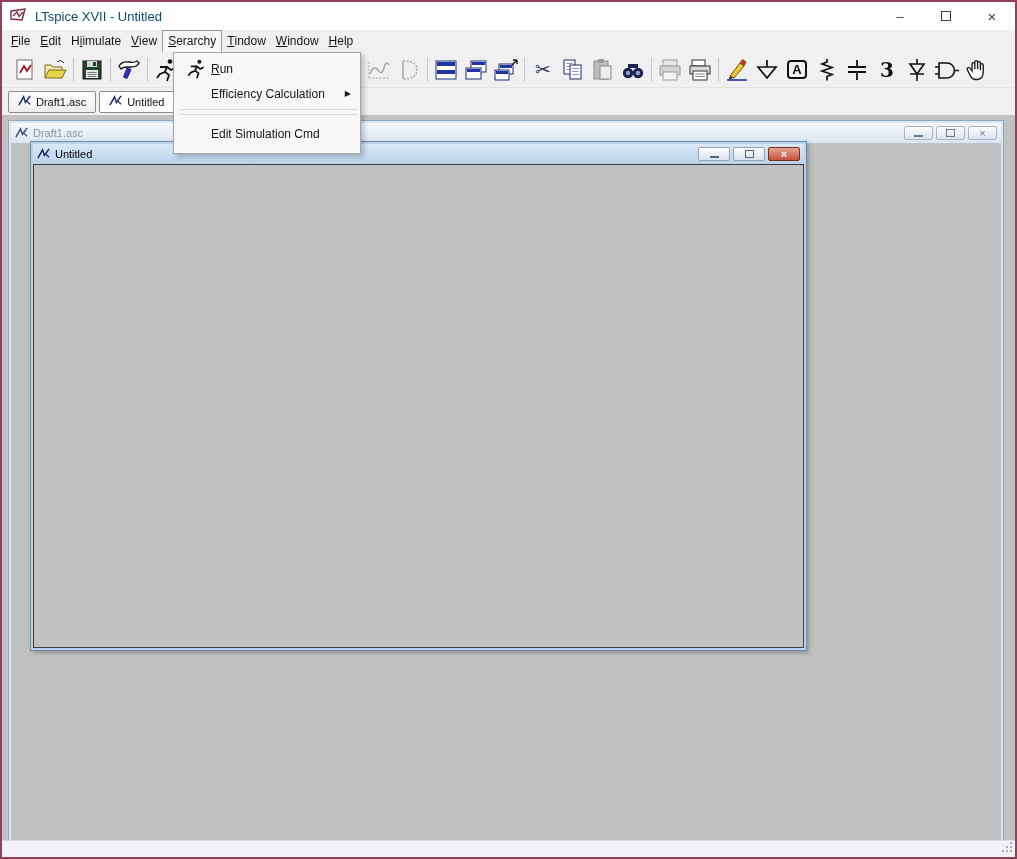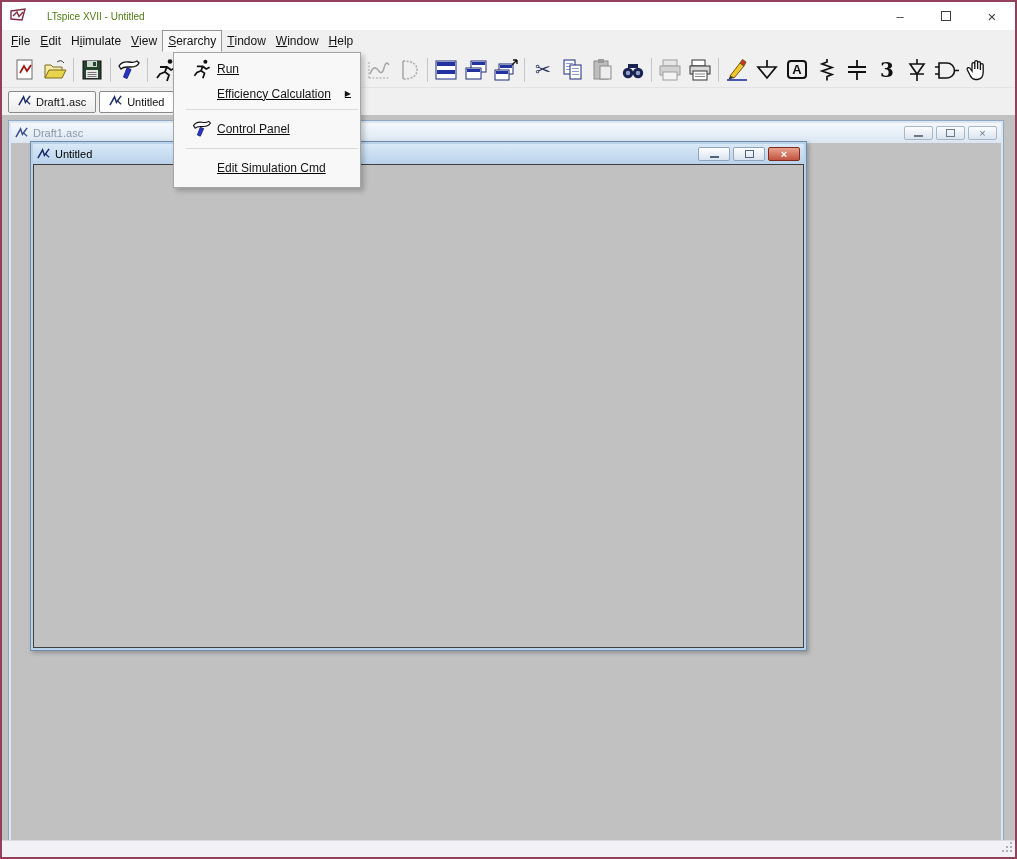--- a/index.html
+++ b/index.html
@@ -9,21 +9,21 @@
   .screen{
     width:1017px; height:859px;
     border:2px solid #93405c;
     display:flex; flex-direction:column;
     position:relative; background:#fff; overflow:hidden;
   }
 
   
   .titlebar{ height:28px; background:#fff; display:flex; align-items:center; }
   .app-icon{ margin-left:7px; display:flex; }
-  .title-text{ font-size:10px; color:#4d7c0f; margin-left:20px; }
+  .title-text{ font-size:13px; color:#0c4a6e; margin-left:8px; }
   .tb-controls{ margin-left:auto; display:flex; height:100%; }
   .tb-btn{ width:46px; display:flex; align-items:center; justify-content:center; color:#3c3c3c; font-size:13px; }
   .g-max{ width:10px; height:10px; border:1px solid #3c3c3c; }
   .tb-btn.close{ font-size:15px; }
 
   
   .menubar{ height:22px; background:#f0f0f0; display:flex; align-items:stretch; padding-left:4px; font-size:12px; color:#141414; }
   .mb-item{ padding:0 5px; display:flex; align-items:center; white-space:pre; }
   .mb-item.open{ background:#f8f8f8; border:1px solid #979797; border-bottom:1px solid #f8f8f8; }
   u{ text-decoration:underline; }
@@ -61,21 +61,21 @@
   .wbtn{ width:32px; height:14px; border:1px solid #93a5ba; border-radius:2px; background:linear-gradient(#fdfefe,#d9e3ef); display:flex; align-items:center; justify-content:center; color:#51637a; font-size:11px; line-height:1; }
   .win-outer .wbtn{ border-color:#a9b6c6; color:#6a7888; width:29px; }
   .wbtn.close-red{ background:linear-gradient(#e9a18f,#c35340); border-color:#7e2a1c; color:#fff; font-weight:bold; }
   .g-minbar{ width:9px; height:2px; background:currentColor; margin-top:6px; }
   .g-restore{ width:9px; height:8px; border:1px solid currentColor; background:transparent; }
 
   .win-body{ flex:1; background:#c1c1c1; }
   .win-inner .win-body{ border:1px solid #3f3f3f; }
 
   
-  .dropdown{ position:absolute; left:171px; top:50px; width:188px; background:#f8f8f8; border:1px solid #a5a5a5; box-shadow:3px 3px 5px rgba(0,0,0,.22); z-index:50; padding:2px 0 4px 10px; font-size:12px;text-decoration:underline; }
+  .dropdown{ position:absolute; left:171px; top:50px; width:188px; background:#f8f8f8; border:1px solid #a5a5a5; box-shadow:3px 3px 5px rgba(0,0,0,.22); z-index:50; padding:2px 0 4px 4px; font-size:12px; }
   .menu-item{ height:27px; display:flex; align-items:center; padding:0 9px 0 3px; color:#141414; }
   .menu-item.disabled{ color:#9a9a9a; }
   .mi-icon{ width:30px; display:flex; justify-content:center; flex:0 0 auto; }
   .mi-icon svg{ width:22px; height:22px; }
   .mi-shortcut{ margin-left:auto; color:#9a9a9a; }
   .mi-arrow{ margin-left:auto; font-size:8px; color:#141414; }
   .msep{ height:1px; background:#d9d9d9; margin:4px 2px; }
 
   
   .statusbar{ height:17px; background:#f2f1f6; border-top:1px solid #dcdae2; position:relative; font-size:11px; color:#444; }
@@ -378,29 +378,20 @@
           </svg>
         </span>
       <span class="mi-label"><span></span><u>R</u><span>un</span></span>
     </div>
     <div class="menu-item" style="height:23px">
       <span class="mi-icon"></span>
       <span class="mi-label">Efficiency Calculation</span>
       <span class="mi-arrow">▶</span>
     </div>
     <div class="msep"></div>
-    <div class="menu-item" style="height:30px">
-      <span class="mi-icon">
-          <svg viewBox="0 0 26 26">
-            <path d="M3 9 q3 -5 10 -4 q5 1 8 -1 l2 2 q-2 4 -8 4 l-4 0 q-4 0 -6 2 z" fill="#fff" stroke="#111" stroke-width="1.3"></path>
-            <path d="M11 11 l4 1.5 -4 9 -3.5 -1.5 z" fill="#2a35c8" stroke="#1a2380"></path>
-          </svg>
-        </span>
-      <span class="mi-label"><span></span><u>C</u><span>ontrol Panel</span></span>
-    </div>
     <div class="msep"></div>
     <div class="menu-item" style="height:30px">
       <span class="mi-icon"></span>
       <span class="mi-label">Edit Simulation Cmd</span>
     </div>
   </div>
 
 </div>
 
 </body></html>

